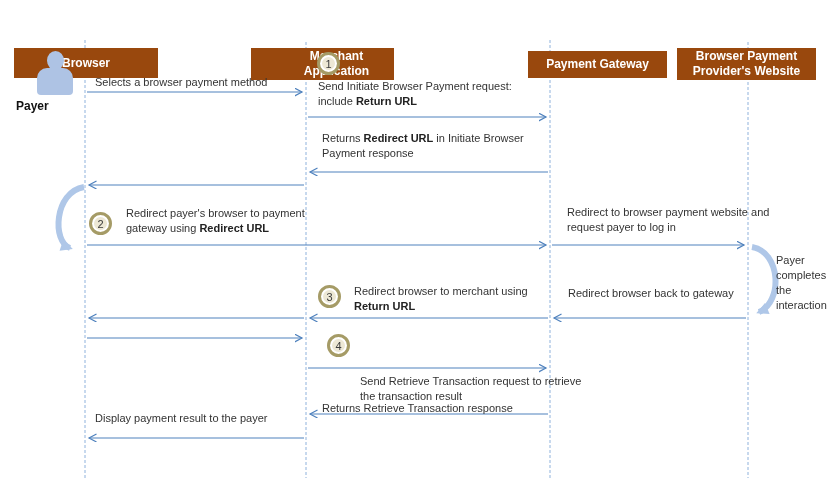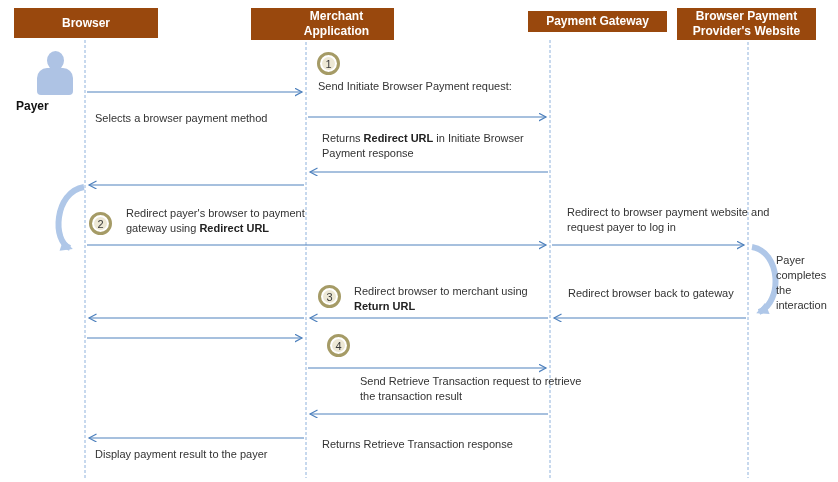--- a/index.html
+++ b/index.html
@@ -3,24 +3,24 @@
 <meta charset="utf-8">
 <style>
   html,body { margin:0; padding:0; background:#fff; }
   #stage {
     position:relative; width:838px; height:482px; background:#ffffff;
     font-family:"Liberation Sans", sans-serif; overflow:hidden;
   }
   .actor {
     position:absolute; background:#99480D; color:#fff; font-weight:bold;
     font-size:12px; display:flex; align-items:center; justify-content:center;
-    text-align:center; line-height:1.25; padding:0 4px; box-sizing:border-box;
+    text-align:center; line-height:1.25; padding:0 4px; box-sizing:border-box;margin-top:40px;
   }
   .lbl { position:absolute; font-size:11px; color:#333; line-height:1.35; }
-  .nowrap { white-space:nowrap;margin-top:36px; }
+  .nowrap { white-space:nowrap; }
   .lbl b { font-weight:bold; color:#222; }
   .step {
     position:absolute; width:17px; height:17px; border-radius:50%;
     background:#EDE8D5; border:3px solid #A59B66;
     box-shadow: inset 0 0 0 2px #ffffff;
     color:#3B3B3B; font-size:11px; font-weight:normal;
     display:flex; align-items:center; justify-content:center;
   }
   svg.layer { position:absolute; left:0; top:0; }
   .payer-wrap { position:absolute; left:36px; top:51px; width:38px; height:45px; }
@@ -65,21 +65,21 @@
     <path d="M 84,187 C 54,192 52,242 70,248" stroke="#AFC7E8" stroke-width="6" fill="none" marker-end="url(#lh)"></path>
     <path d="M 752,247 C 781,252 783,302 759,312" stroke="#AFC7E8" stroke-width="6" fill="none" marker-end="url(#lh)"></path>
   </svg>
 
   <div class="actor" style="left:14px;  top:8px;  width:144px; height:30px;">
       <span>Browser</span>
     </div>
   <div class="actor" style="left:251px; top:8px;  width:143px; height:32px;padding-left:32px;">
       <span>Merchant Application</span>
     </div>
-  <div class="actor" style="left:528px; top:11px; width:139px; height:21px;">
+  <div class="actor" style="left:528px; top:11px; width:139px; height:27px;">
       <span>Payment Gateway</span>
     </div>
   <div class="actor" style="left:677px; top:8px;  width:139px; height:32px;">
       <span>Browser Payment Provider's Website</span>
     </div>
 
   <div class="payer-wrap">
     <div class="payer-head"></div>
     <div class="payer-body"></div>
   </div>
@@ -95,20 +95,21 @@
       <span>3</span>
     </div>
   <div class="step" style="left:327px; top:334px;">
       <span>4</span>
     </div>
 
   <div class="lbl nowrap" style="left:95px; top:75px;">Selects a browser payment method</div>
 
   <div class="lbl" style="left:318px; top:79px; width:235px;">
     <span style="display:block;">Send Initiate Browser Payment request:</span>
+    <span style="display:block;"><span>include </span><b>Return URL</b></span>
   </div>
 
   <div class="lbl" style="left:322px; top:131px; width:235px;">
     <span>Returns </span><b>Redirect URL</b><span> in Initiate Browser Payment response</span>
   </div>
 
   <div class="lbl" style="left:126px; top:206px; width:215px;">
     <span>Redirect payer's browser to payment gateway using </span><b>Redirect URL</b>
   </div>
 

